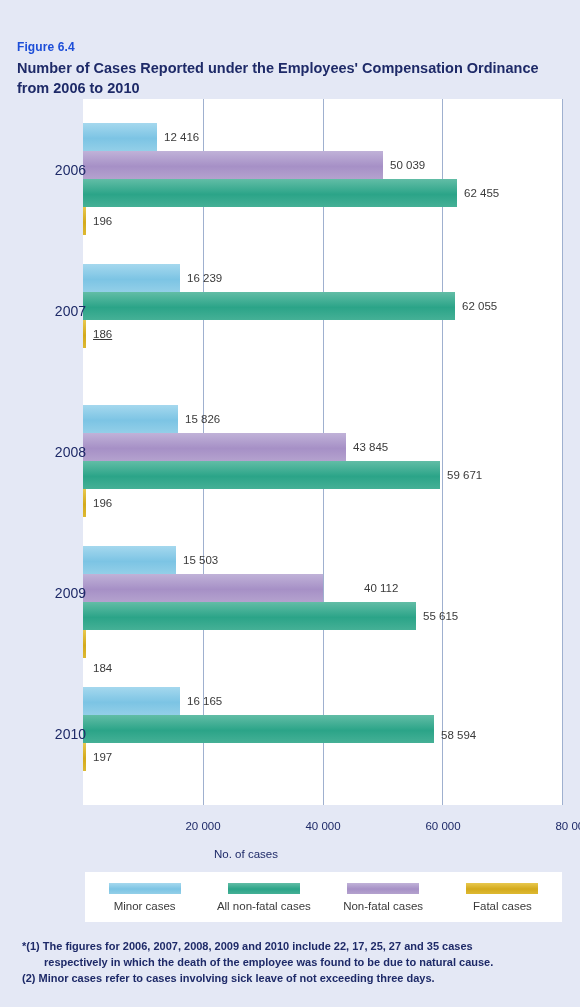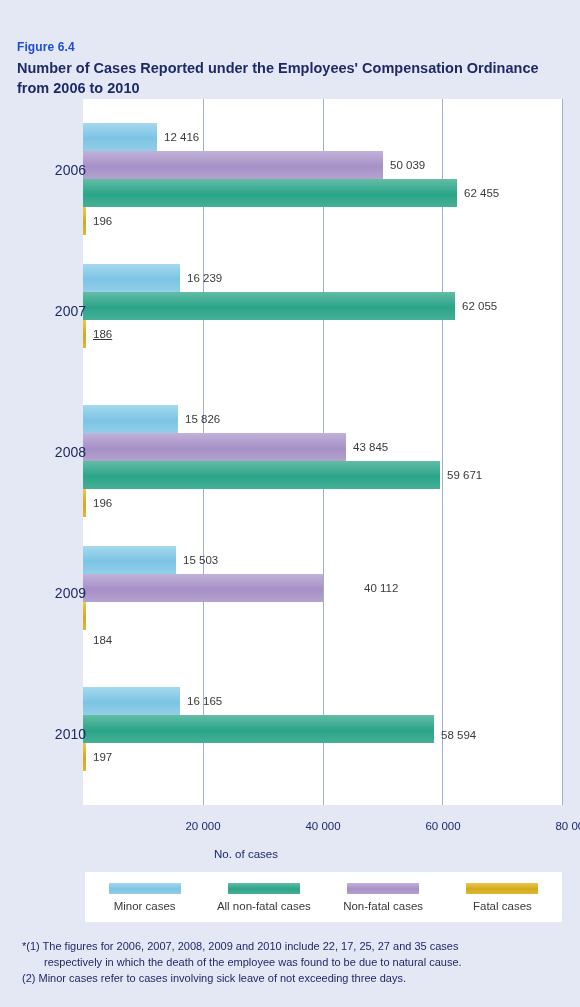--- a/index.html
+++ b/index.html
@@ -155,20 +155,21 @@
 
   
   #footnotes {
     position: absolute;
     left: 22px;
     top: 938px;
     width: 545px;
     font-size: 11px;
     color: #1e2a68;
     line-height: 16px;
+    font-weight: bold;
   }
   .footnote-line {
     white-space: nowrap;
   }
   .fn-indent {
     padding-left: 22px;
   }
 </style>
 </head>
 <body>
@@ -236,20 +237,24 @@
     <div class="year-group" style="top: 447px;">
       <div class="bar-row">
         <div class="bar bar-minor" style="width: 93px;"></div>
         <div class="bar-value" style="left: 93px;">15 503</div>
       </div>
       <div class="bar-row">
         <div class="bar bar-nonfatal" style="width: 240px;"></div>
         <div class="bar-value" style="left: 240px; margin-left: 34px;">40 112</div>
       </div>
       <div class="bar-row">
+        <div class="bar bar-allnonfatal" style="width: 333px;"></div>
+        <div class="bar-value" style="left: 333px;">55 615</div>
+      </div>
+      <div class="bar-row">
         <div class="bar bar-fatal" style="width: 3px;"></div>
         <div class="bar-value" style="left: 3px; margin-top: 24px;">184</div>
       </div>
     </div>
     <div class="year-group" style="top: 588px;">
       <div class="bar-row">
         <div class="bar bar-minor" style="width: 97px;"></div>
         <div class="bar-value" style="left: 97px;">16 165</div>
       </div>
       <div class="bar-row">

